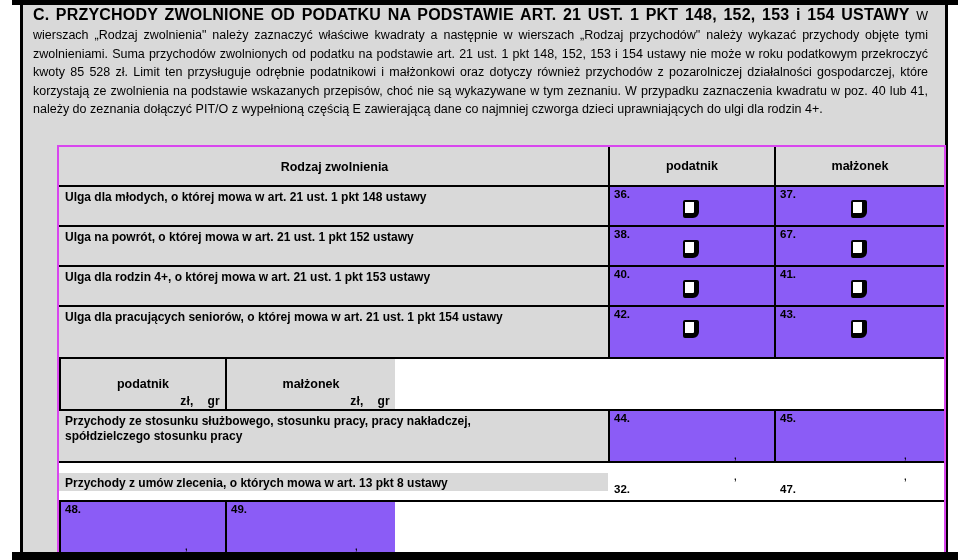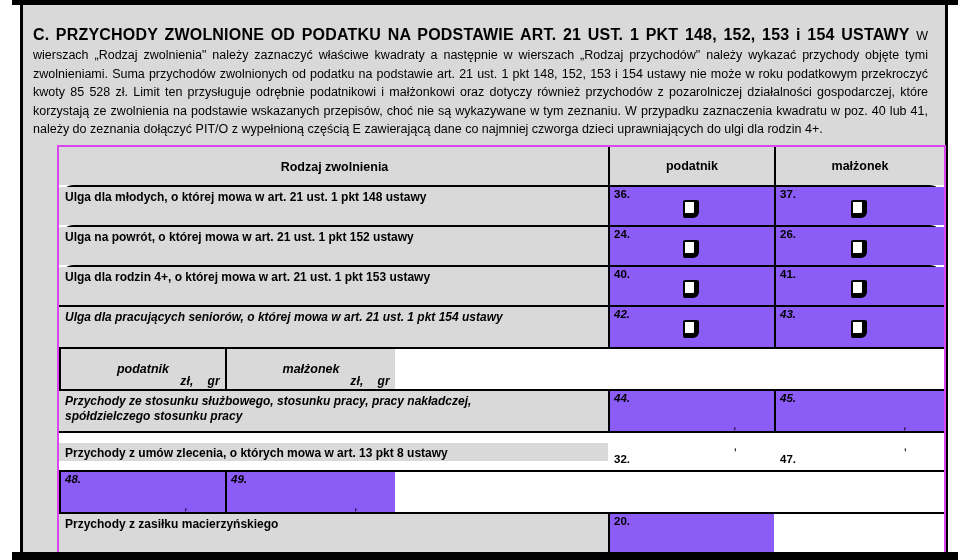--- a/index.html
+++ b/index.html
@@ -12,21 +12,21 @@
     overflow:hidden;
   }
   .top-bar { position:absolute; left:12px; top:0; width:946px; height:5px; background:#000; }
   .bottom-bar { position:absolute; left:12px; top:552px; width:946px; height:8px; background:#000; z-index:5; }
   .section-box {
     position:absolute; left:20px; top:5px; width:928px; height:551px;
     background:#d9d9d9;
     border-left:3px solid #000; border-right:3px solid #000;
   }
   .section-text {
-    position:absolute; left:10px; top:20px; width:895px;
+    position:absolute; left:10px; top:0; width:895px;
     text-align:justify;
   }
   .sec-label, .sec-title { font-weight:bold; font-size:16px; line-height:20px; letter-spacing:0.2px; }
   .sec-desc { font-size:12.5px; line-height:15.6px; }
 
   .form-table {
     position:absolute; left:57px; top:139px; width:889px;
     border:2px solid #d946ef; background:#fff; z-index:2;margin-top:6px;
   }
   .trow { display:flex; border-top:2px solid #000; }
@@ -34,21 +34,21 @@
   .cell { position:relative; }
   .lbl {
     width:549px; background:#d9d9d9;
     font-weight:bold; font-size:12px; line-height:15px;
     padding:3px 4px 0 6px;
   }
   .c2 { width:166px; border-left:2px solid #000; background:#d9d9d9; }
   .c3 { width:170px; border-left:2px solid #000; background:#d9d9d9; }
   .white { background:#8b5cf6; }
   .hdr { display:flex; align-items:center; justify-content:center; font-weight:bold; font-size:12.5px; background:#d9d9d9; }
-  .h38 { height:38px; } .h40 { height:40px;border-radius:15px; } .h42 { height:42px;font-style:italic; } .h39 { height:39px;align-items:center; } .h44 { height:44px; }
+  .h38 { height:38px; } .h40 { height:40px; } .h42 { height:52px; } .h39 { height:39px;align-items:center; } .h44 { height:44px; }
 
   .fnum { position:absolute; top:1px; left:4px; font-weight:bold; font-size:11.5px; }
   .cb {
     position:absolute; top:13px; left:50%; margin-left:-9px;
     width:16px; height:18px; background:#fff;
     border:2px solid #000; border-right-width:5px; border-bottom-width:5px;
     border-radius:2px 2px 6px 2px;
     cursor:pointer;
   }
   .zlgr { position:absolute; right:5px; bottom:1px; font-weight:bold; font-size:12px; letter-spacing:0.2px; }
@@ -85,25 +85,25 @@
     </div>
     <div class="cell c3 white">
       <span class="fnum">37.</span>
       <span class="cb"></span>
     </div>
   </div>
 
   <div class="trow h40">
     <div class="cell lbl">Ulga na powrót, o której mowa w art. 21 ust. 1 pkt 152 ustawy</div>
     <div class="cell c2 white">
-      <span class="fnum">24.</span>
+      <span class="fnum">38.</span>
       <span class="cb"></span>
     </div>
     <div class="cell c3 white">
-      <span class="fnum">26.</span>
+      <span class="fnum">67.</span>
       <span class="cb"></span>
     </div>
   </div>
 
   <div class="trow h40">
     <div class="cell lbl">Ulga dla rodzin 4+, o której mowa w art. 21 ust. 1 pkt 153 ustawy</div>
     <div class="cell c2 white">
       <span class="fnum">40.</span>
       <span class="cb"></span>
     </div>

